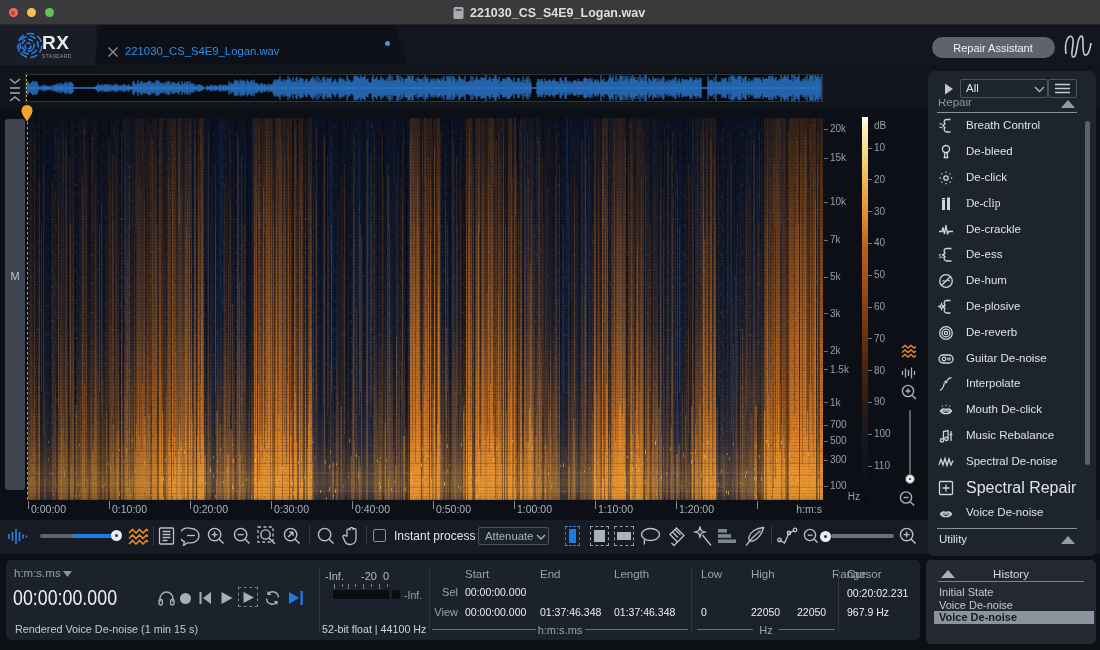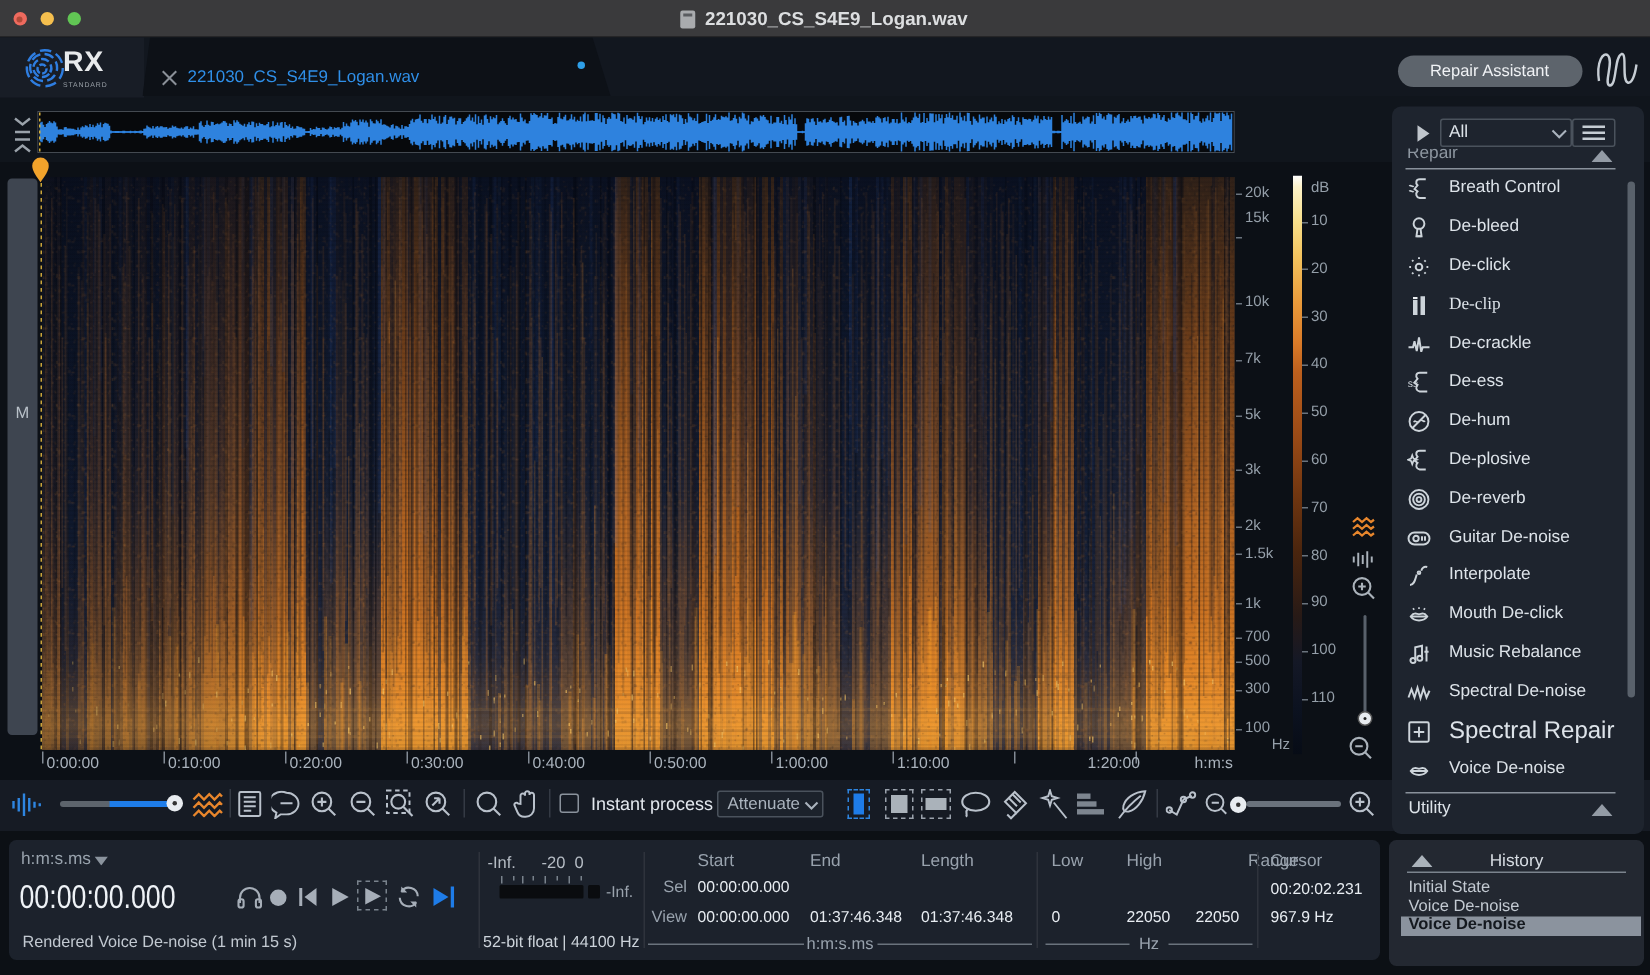--- a/index.html
+++ b/index.html
@@ -1320,26 +1320,26 @@
 <div class="abs" style="left:676px;top:501px;width:1px;height:8px;background:#828a94"></div>
 <div class="abs" style="left:757px;top:501px;width:1px;height:8px;background:#828a94"></div>
 <div class="t" style="left:31px;top:509px;font-size:10.5px;color:#aab3bd;">0:00:00</div>
 <div class="t" style="left:112px;top:509px;font-size:10.5px;color:#aab3bd;">0:10:00</div>
 <div class="t" style="left:193px;top:509px;font-size:10.5px;color:#aab3bd;">0:20:00</div>
 <div class="t" style="left:274px;top:509px;font-size:10.5px;color:#aab3bd;">0:30:00</div>
 <div class="t" style="left:355px;top:509px;font-size:10.5px;color:#aab3bd;">0:40:00</div>
 <div class="t" style="left:436px;top:509px;font-size:10.5px;color:#aab3bd;">0:50:00</div>
 <div class="t" style="left:517px;top:509px;font-size:10.5px;color:#aab3bd;">1:00:00</div>
 <div class="t" style="left:598px;top:509px;font-size:10.5px;color:#aab3bd;">1:10:00</div>
-<div class="t" style="left:679px;top:509px;font-size:10.5px;color:#aab3bd;margin-left:46px;">1:20:00</div>
+<div class="t" style="left:679px;top:509px;font-size:10.5px;color:#aab3bd;">1:20:00</div>
 <div class="tr" style="left:822px;top:509px;font-size:10.5px;color:#aab3bd;">h:m:s</div>
 <div class="abs" style="left:824px;top:128.5px;width:4px;height:1px;background:#6a737d"></div>
 <div class="t" style="left:830px;top:129px;font-size:10px;color:#959fa9;">20k</div>
 <div class="abs" style="left:824px;top:157.5px;width:4px;height:1px;background:#6a737d"></div>
-<div class="t" style="left:830px;top:146px;font-size:10px;color:#959fa9;">15k</div>
+<div class="t" style="left:830px;top:158px;font-size:10px;color:#959fa9;">15k</div>
 <div class="abs" style="left:824px;top:201.5px;width:4px;height:1px;background:#6a737d"></div>
 <div class="t" style="left:830px;top:202px;font-size:10px;color:#959fa9;">10k</div>
 <div class="abs" style="left:824px;top:239.5px;width:4px;height:1px;background:#6a737d"></div>
 <div class="t" style="left:830px;top:240px;font-size:10px;color:#959fa9;">7k</div>
 <div class="abs" style="left:824px;top:276.5px;width:4px;height:1px;background:#6a737d"></div>
 <div class="t" style="left:830px;top:277px;font-size:10px;color:#959fa9;">5k</div>
 <div class="abs" style="left:824px;top:313.0px;width:4px;height:1px;background:#6a737d"></div>
 <div class="t" style="left:830px;top:313.5px;font-size:10px;color:#959fa9;">3k</div>
 <div class="abs" style="left:824px;top:350.5px;width:4px;height:1px;background:#6a737d"></div>
 <div class="t" style="left:830px;top:351px;font-size:10px;color:#959fa9;">2k</div>

